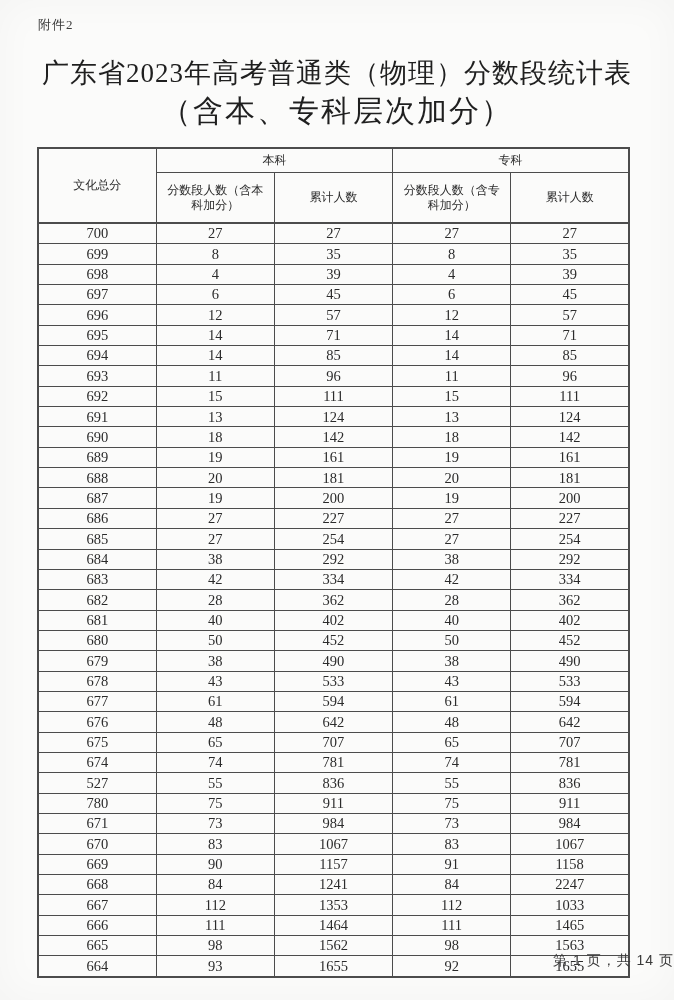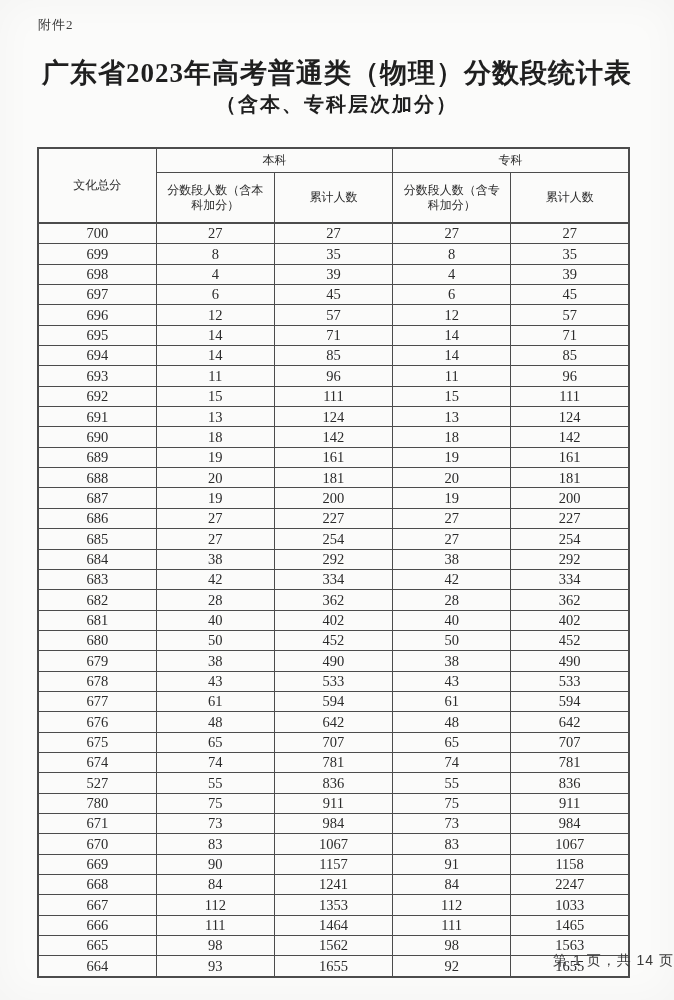--- a/index.html
+++ b/index.html
@@ -25,30 +25,30 @@
     font-size: 13px;
     color: #3b3b3b;
     letter-spacing: 1px;
   }
   .title-block {
     position: absolute;
     top: 56px;
     left: 0;
     width: 100%;
     text-align: center;
-    font-weight: bold;
+    font-weight: normal;
     color: #1f1f1f;
   }
   .title-line1 {
     font-size: 27px;
     letter-spacing: 1px;
     line-height: 1.3;
   }
   .title-line2 {
-    font-size: 20px;
+    font-size: 30px;
     letter-spacing: 2px;
     line-height: 1.3;
   }
   table.score-table {
     position: absolute;
     left: 37px;
     top: 147px;
     width: 593px;
     border-collapse: collapse;
     table-layout: fixed;

